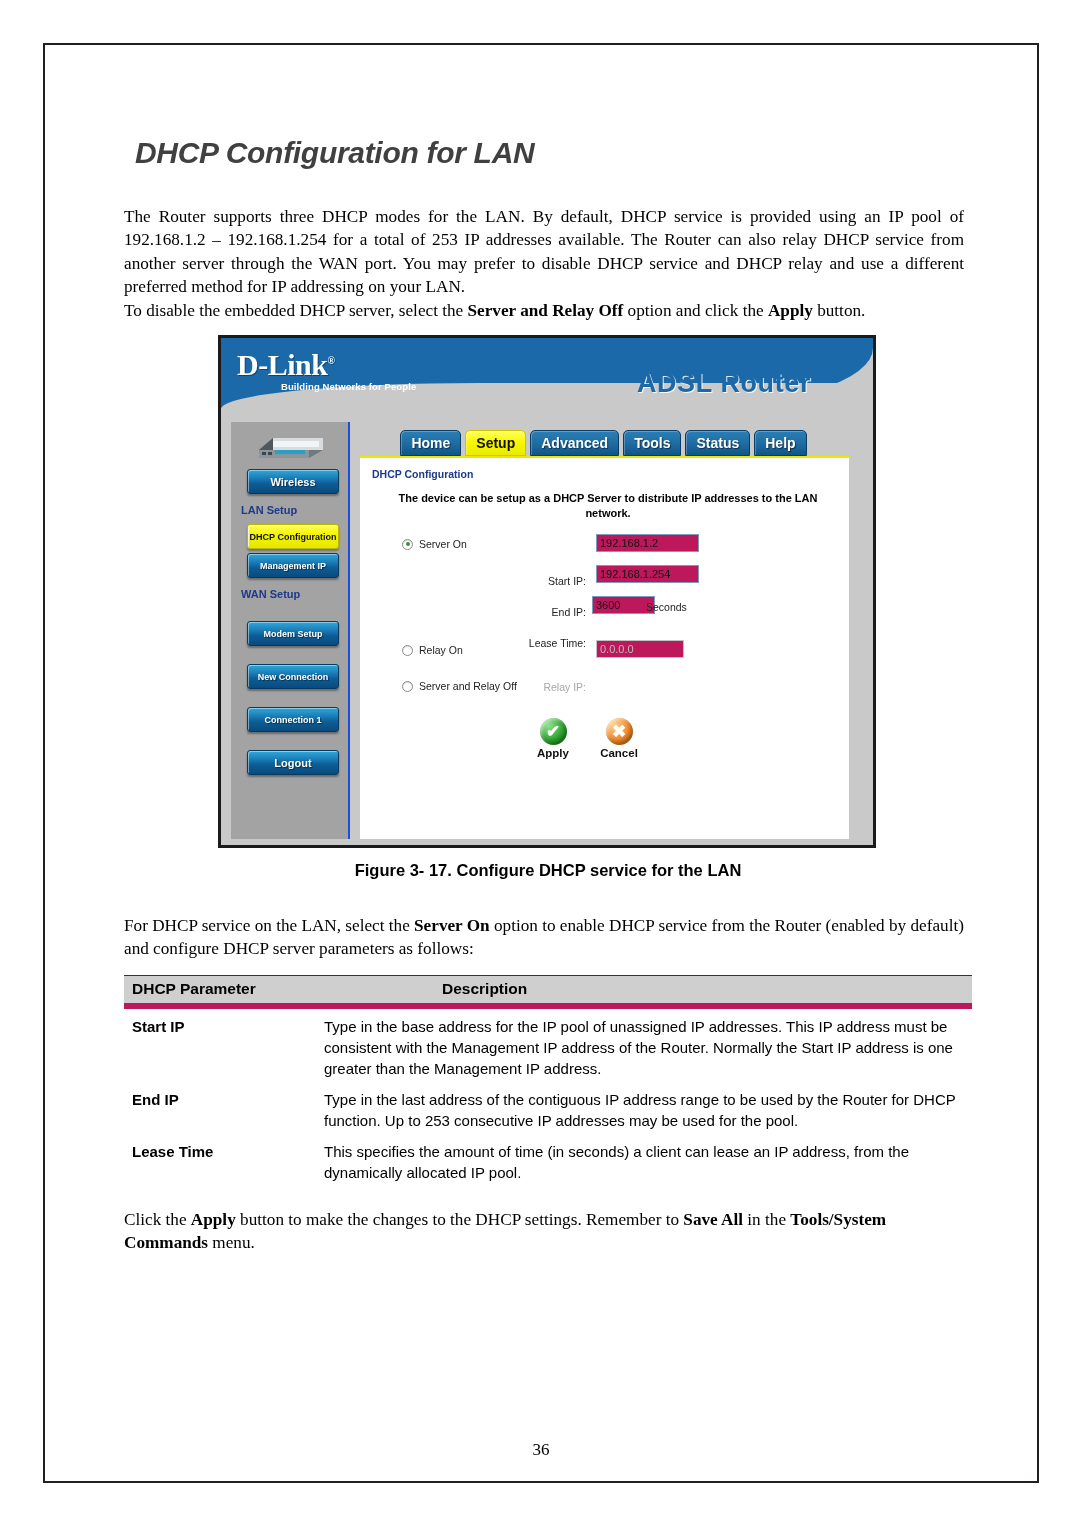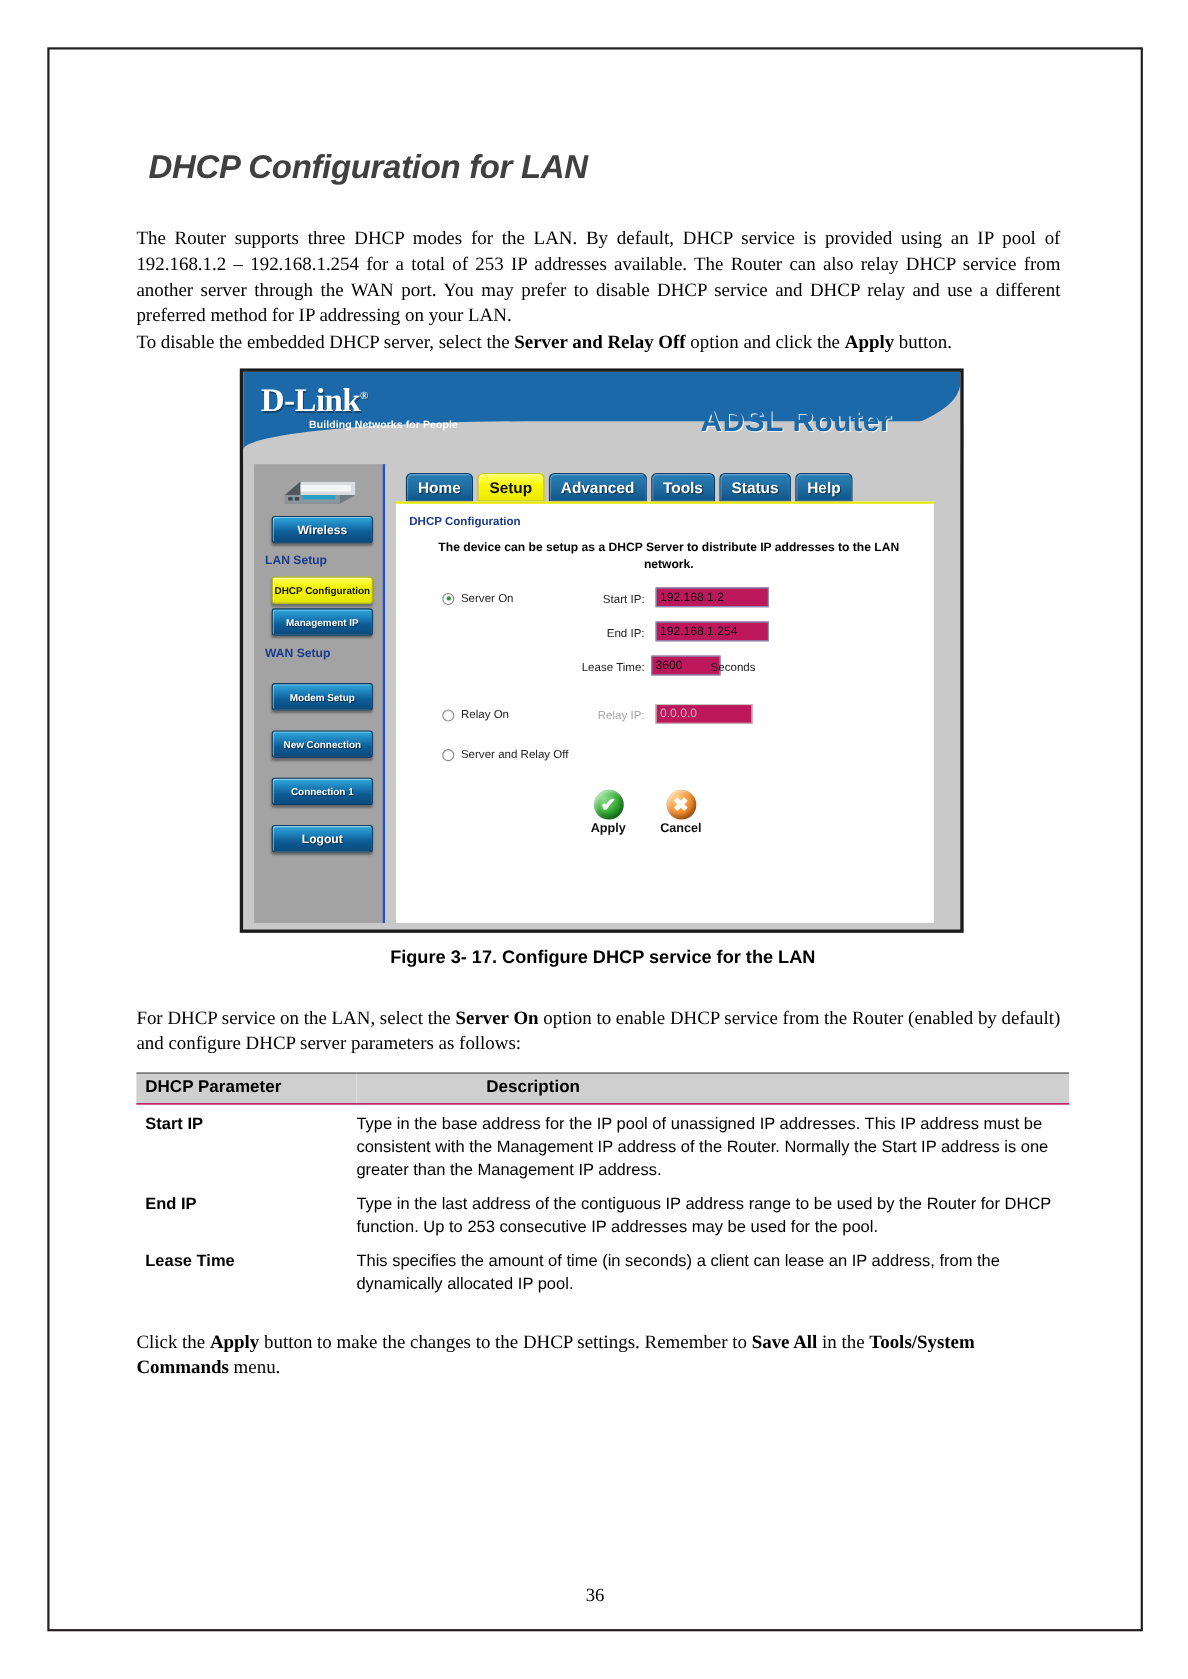--- a/index.html
+++ b/index.html
@@ -141,22 +141,22 @@
     font-weight: bold; font-size: 11px;
     color: #1b3a8c;
   }
 
   
   #mainpanel {
     position: absolute; left: 129px; top: 84px; right: 6px; bottom: 6px;
     background: #c9c9c9;
   }
   #tabbar {
-    position: absolute; left: 19px; top: 8px; right: 18px; height: 42px;
-    display: flex; gap: 4px;
+    position: absolute; left: 8px; top: 8px; right: 18px; height: 42px;
+    display: flex; gap: 4px; justify-content: center;
   }
   .tab {
     height: 26px;
     border-radius: 5px 5px 0 0;
     background: linear-gradient(to bottom,#2a7fb6 0%, #1e6ba0 55%, #0f5589 100%);
     color: #fff;
     font-family: "Liberation Sans", sans-serif;
     font-weight: bold; font-size: 14px;
     display: flex; align-items: center; justify-content: center;
     padding: 0 10px;
@@ -203,20 +203,21 @@
   }
   .radio-label {
     font-family: "Liberation Sans", sans-serif;
     font-size: 10.5px; color: #222;
   }
   .field-label {
     position: absolute;
     font-family: "Liberation Sans", sans-serif;
     font-size: 10.5px; color: #222;
     text-align: right;
+    margin-top: 36px;
   }
   .field-label.dim { color: #a8a8a8; }
   .txtbox {
     position: absolute;
     border: 1px solid #7c9cbb;
     background: #be185d;
     font-family: "Liberation Sans", sans-serif;
     font-size: 11px;
     color: #111;
     padding: 1px 3px;
@@ -254,21 +255,21 @@
 
   
   #ptable {
     position: absolute; left: 79px; top: 930px; width: 848px;
     font-family: "Liberation Sans", sans-serif;
     border-collapse: collapse;
   }
   #ptable thead th {
     background: #cfcfcf;
     border-top: 1px solid #333;
-    border-bottom: 1px solid #be185d;
+    border-bottom: 6px solid #be185d;
     font-size: 15.5px; font-weight: bold; color:#000;
     text-align: left;
     padding: 4px 0 5px 8px;
     margin-left: 28px;
   }
   #ptable thead th.c2 { padding-left: 118px; }
   #ptable tbody td {
     vertical-align: top;
     font-size: 15px; line-height: 21px; color: #000;
     padding: 7px 0 3px 0;

